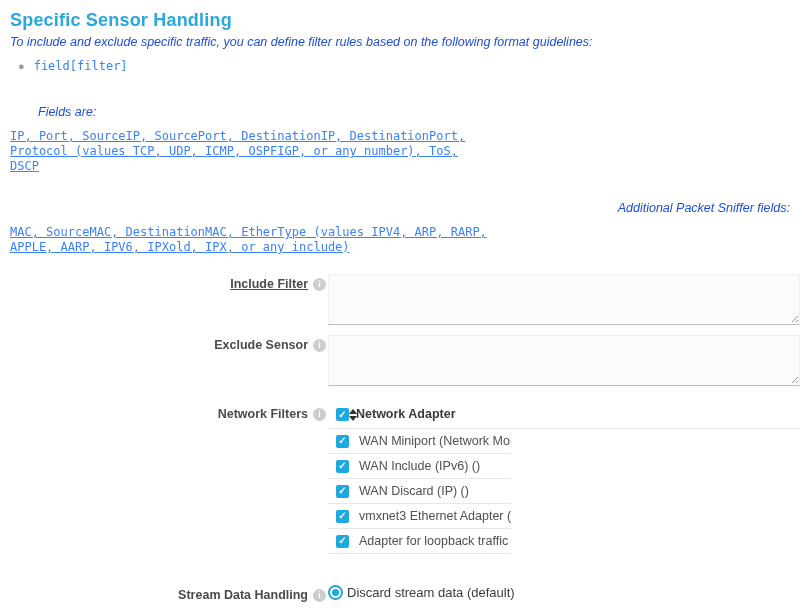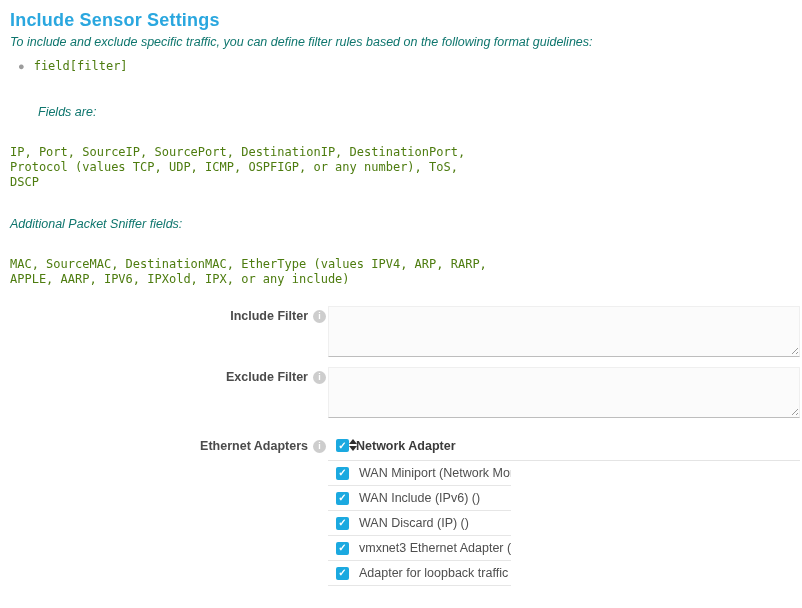--- a/index.html
+++ b/index.html
@@ -28,52 +28,52 @@
     position:absolute; right:2px; top:4px;
     width:13px; height:13px; border-radius:50%;
     background:#cdcdcd; color:#ffffff;
     font-size:9px; line-height:13px; text-align:center;
     font-weight:bold; font-style:normal;
   }
   .content { flex:1 1 auto; min-width:0; }
 
   
   .help-italic {
-    font-style:italic; color:#0f766e; font-size:12.5px; line-height:16px;
+    font-style:italic; color:#1d4ed8; font-size:12.5px; line-height:16px;
     margin:0;
   }
   .mono {
     font-family:"DejaVu Sans Mono", monospace;
-    color:#4d7c0f; font-size:12px; line-height:15px;
+    color:#3b82f6; font-size:12px; line-height:15px;
   }
   .bullet-line { display:flex; align-items:flex-start; margin:9px 0 0 8px; }
   .bullet-dot { color:#9c9c9c; font-size:11px; line-height:15px; margin-right:9px; }
   .fields-are { margin-top:30px;margin-left:28px; }
-  .mono-block { margin-top:25px; max-width:480px; }
-  .additional { margin-top:26px; }
+  .mono-block { margin-top:9px; max-width:480px;text-decoration:underline; }
+  .additional { margin-top:26px;text-align:right; }
 
   
   .ta-wrap { position:relative; width:472px; }
   textarea.filter-box {
     width:472px; height:51px; resize:none; display:block;
     background:#fbfbfb; outline:none;
     border:1px solid #efefef; border-bottom:1px solid #bdbdbd;
     font-family:"Liberation Sans", sans-serif; font-size:12px; color:#555;
     padding:4px 6px;
   }
   .resize-handle {
     position:absolute; right:2px; bottom:3px; width:9px; height:9px;
     background:repeating-linear-gradient(135deg, transparent 0 2px, #9a9a9a 2px 3px);
     clip-path:polygon(100% 0, 100% 100%, 0 100%);
   }
 
   
   .adapter-table { width:472px; font-size:12.5px; }
   .adapter-header {
-    display:flex; align-items:flex-start; gap:0;
+    display:flex; align-items:flex-end; gap:0;
     padding:3px 0 7px 8px; border-bottom:1px solid #e4e4e4;
     color:#3b3b3b; font-weight:bold;
   }
   .adapter-row {
     display:flex; align-items:center; gap:10px;
     width:183px; padding:5px 0 5px 8px;
     border-bottom:1px solid #e6e6e6; color:#4f4f4f;
   }
   .row-label-text { white-space:nowrap; overflow:hidden; }
   .cb {
@@ -100,30 +100,30 @@
   }
   .radio.selected { border-color:#1ba9e0; }
   .radio.selected::after {
     content:""; position:absolute; left:2px; top:2px; right:2px; bottom:2px;
     border-radius:50%; background:#1ba9e0;
   }
   .radio-label { font-size:13px; color:#3b3b3b; line-height:15px; }
 
   
   .row-filters   { margin-bottom:19px; }
-  .row-include   { margin-bottom:10px; }
+  .row-include   { margin-bottom:10px;text-decoration:underline; }
   .row-exclude   { margin-bottom:18px; }
   .row-adapters  { margin-bottom:31px; }
 </style>
 </head>
 <body>
 
 <div class="page">
 
-  <h1 class="page-title">Include Sensor Settings</h1>
+  <h1 class="page-title">Specific Sensor Handling</h1>
 
   <div class="row row-filters">
     <div class="content">
       <p class="help-italic">To include and exclude specific traffic, you can define filter rules based on the following format guidelines:</p>
       <div class="bullet-line">
         <span class="bullet-dot">●</span>
         <span class="mono">field[filter]</span>
       </div>
       <p class="help-italic fields-are">Fields are:</p>
       <div class="mono mono-block">IP, Port, SourceIP, SourcePort, DestinationIP, DestinationPort, Protocol (values TCP, UDP, ICMP, OSPFIGP, or any number), ToS, DSCP</div>
@@ -140,34 +140,34 @@
     <div class="content">
       <div class="ta-wrap">
         <textarea class="filter-box" style=""></textarea>
         <span class="resize-handle"></span>
       </div>
     </div>
   </div>
 
   <div class="row row-exclude">
     <div class="lbl">
-      <span>Exclude Filter</span>
+      <span>Exclude Sensor</span>
       <span class="info">i</span>
     </div>
     <div class="content">
       <div class="ta-wrap">
         <textarea class="filter-box" style=""></textarea>
         <span class="resize-handle"></span>
       </div>
     </div>
   </div>
 
   <div class="row row-adapters">
     <div class="lbl">
-      <span>Ethernet Adapters</span>
+      <span>Network Filters</span>
       <span class="info">i</span>
     </div>
     <div class="content">
       <div class="adapter-table">
         <div class="adapter-header">
           <span class="cb"></span>
           <span class="sort-icon">
               <i class="up"></i>
               <i class="down"></i>
             </span>

